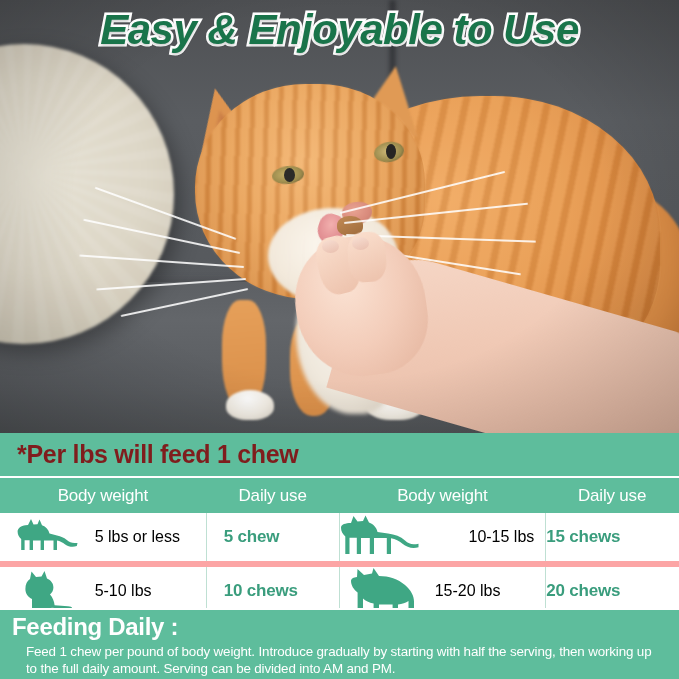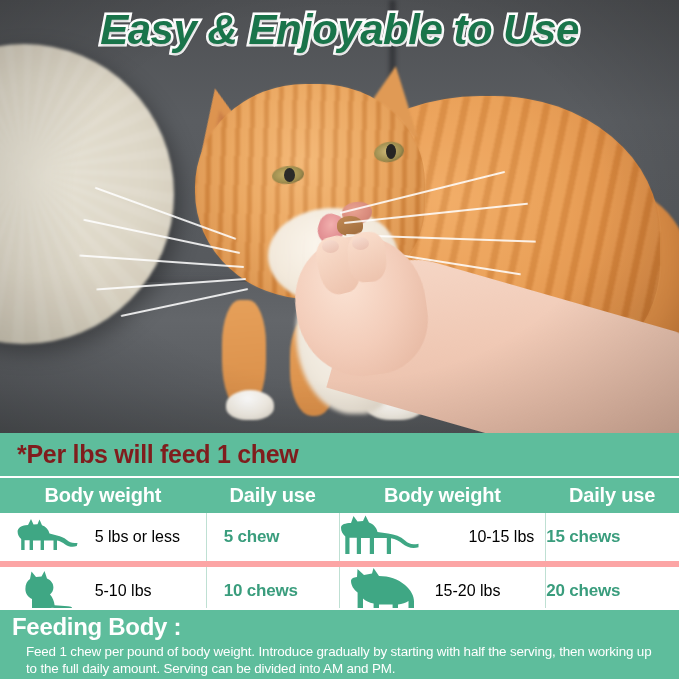--- a/index.html
+++ b/index.html
@@ -191,21 +191,21 @@
   .banner-text{
     padding-left:17px;color:#7f1d1d;font-size:25px;font-weight:bold;letter-spacing:-.3px;
   }
 
   
   .tbl{position:absolute;left:0;top:476px;width:679px;}
   .thead{
     display:flex;height:35px;background:#5ebd9c;border-top:2px solid #ffffff;
   }
   .th{
-    color:#ffffff;font-size:20px;font-weight:bold;
+    color:#ffffff;font-size:17px;font-weight:normal;
     display:flex;align-items:center;justify-content:center;letter-spacing:-.2px;
   }
   .trow{display:flex;height:48px;background:#ffffff;}
   .trow.r2{border-top:6px solid #fca5a5;}
   .tc{
     display:flex;align-items:center;box-sizing:border-box;
     color:#3a9d7d;font-size:17px;font-weight:bold;letter-spacing:-.2px;
   }
   .tc.divl{border-left:1px solid #bfe0d3;}
   .cell-wb{width:30.3%;display:flex;align-items:center;box-sizing:border-box;}
@@ -364,17 +364,17 @@
               L8.6 24.6 C4.5 21.5 2 17 2 13 C2 10.8 4.5 9.2 8 9 Z"></path>
           </svg>
         </div>
         <div class="wb-txt">15-20 lbs</div>
       </div>
       <div class="tc c-use2 divl">20 chews</div>
     </div>
   </div>
 
   <div class="guide">
-    <div class="guide-title">Feeding Body :</div>
+    <div class="guide-title">Feeding Daily :</div>
     <div class="guide-body">Feed 1 chew per pound of body weight. Introduce gradually by starting with half the serving, then working up to the full daily amount. Serving can be divided into AM and PM.</div>
   </div>
 
 </div>
 
 </body></html>

